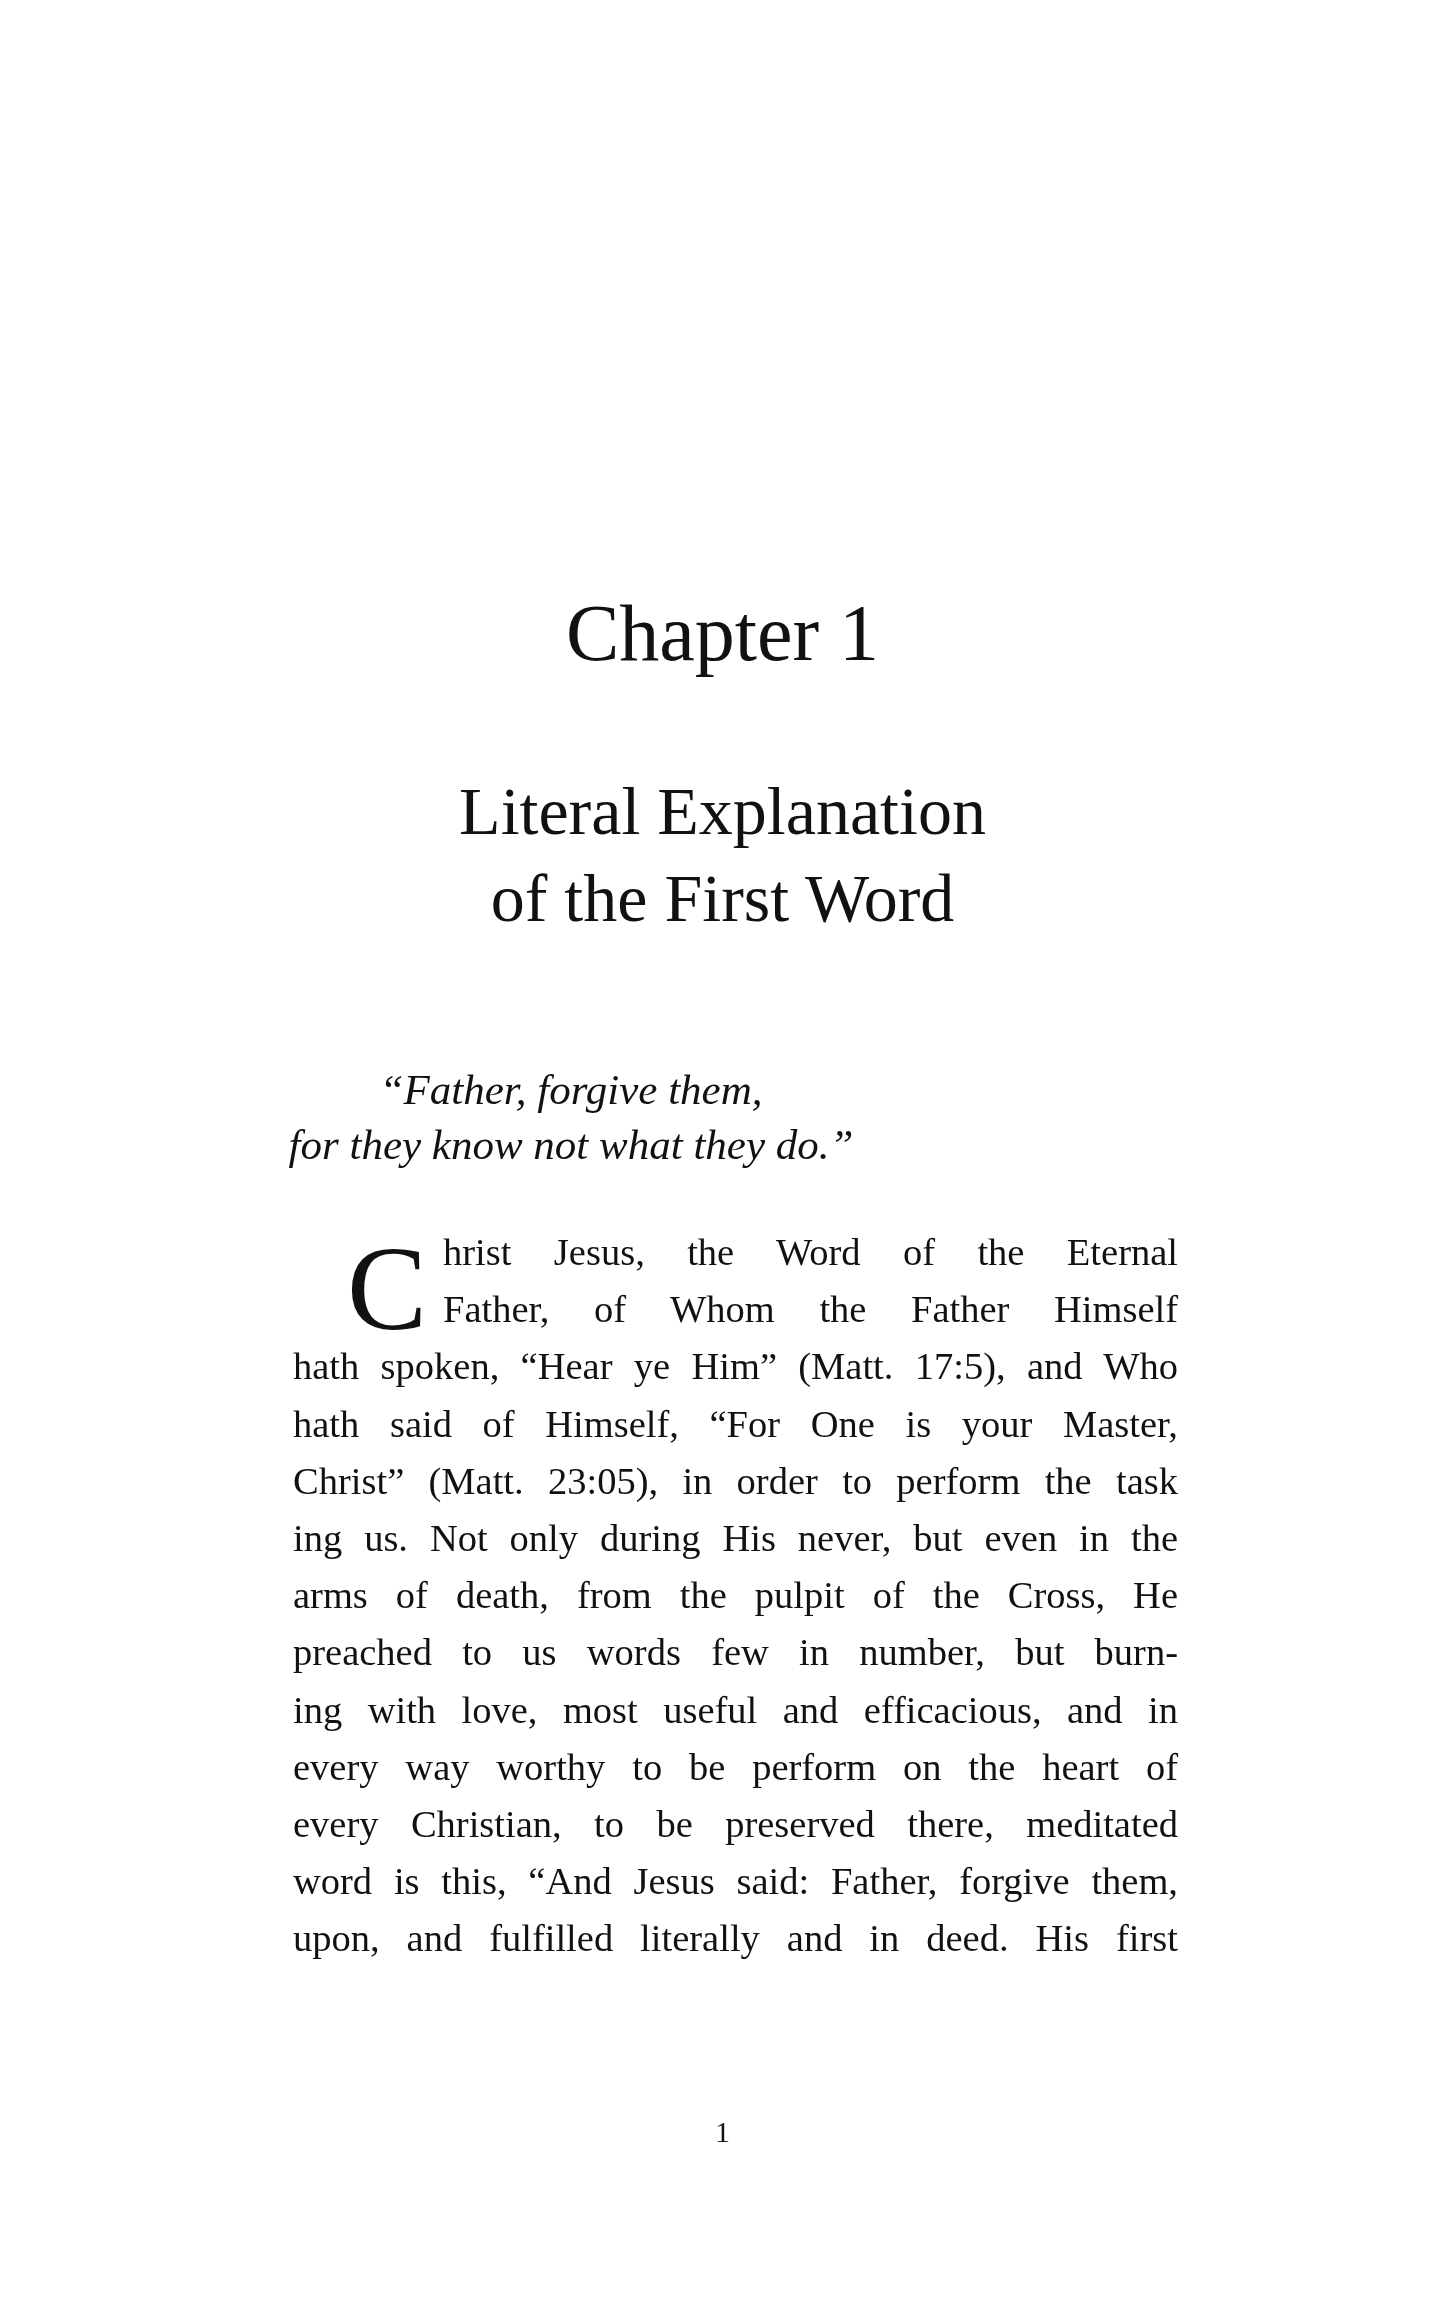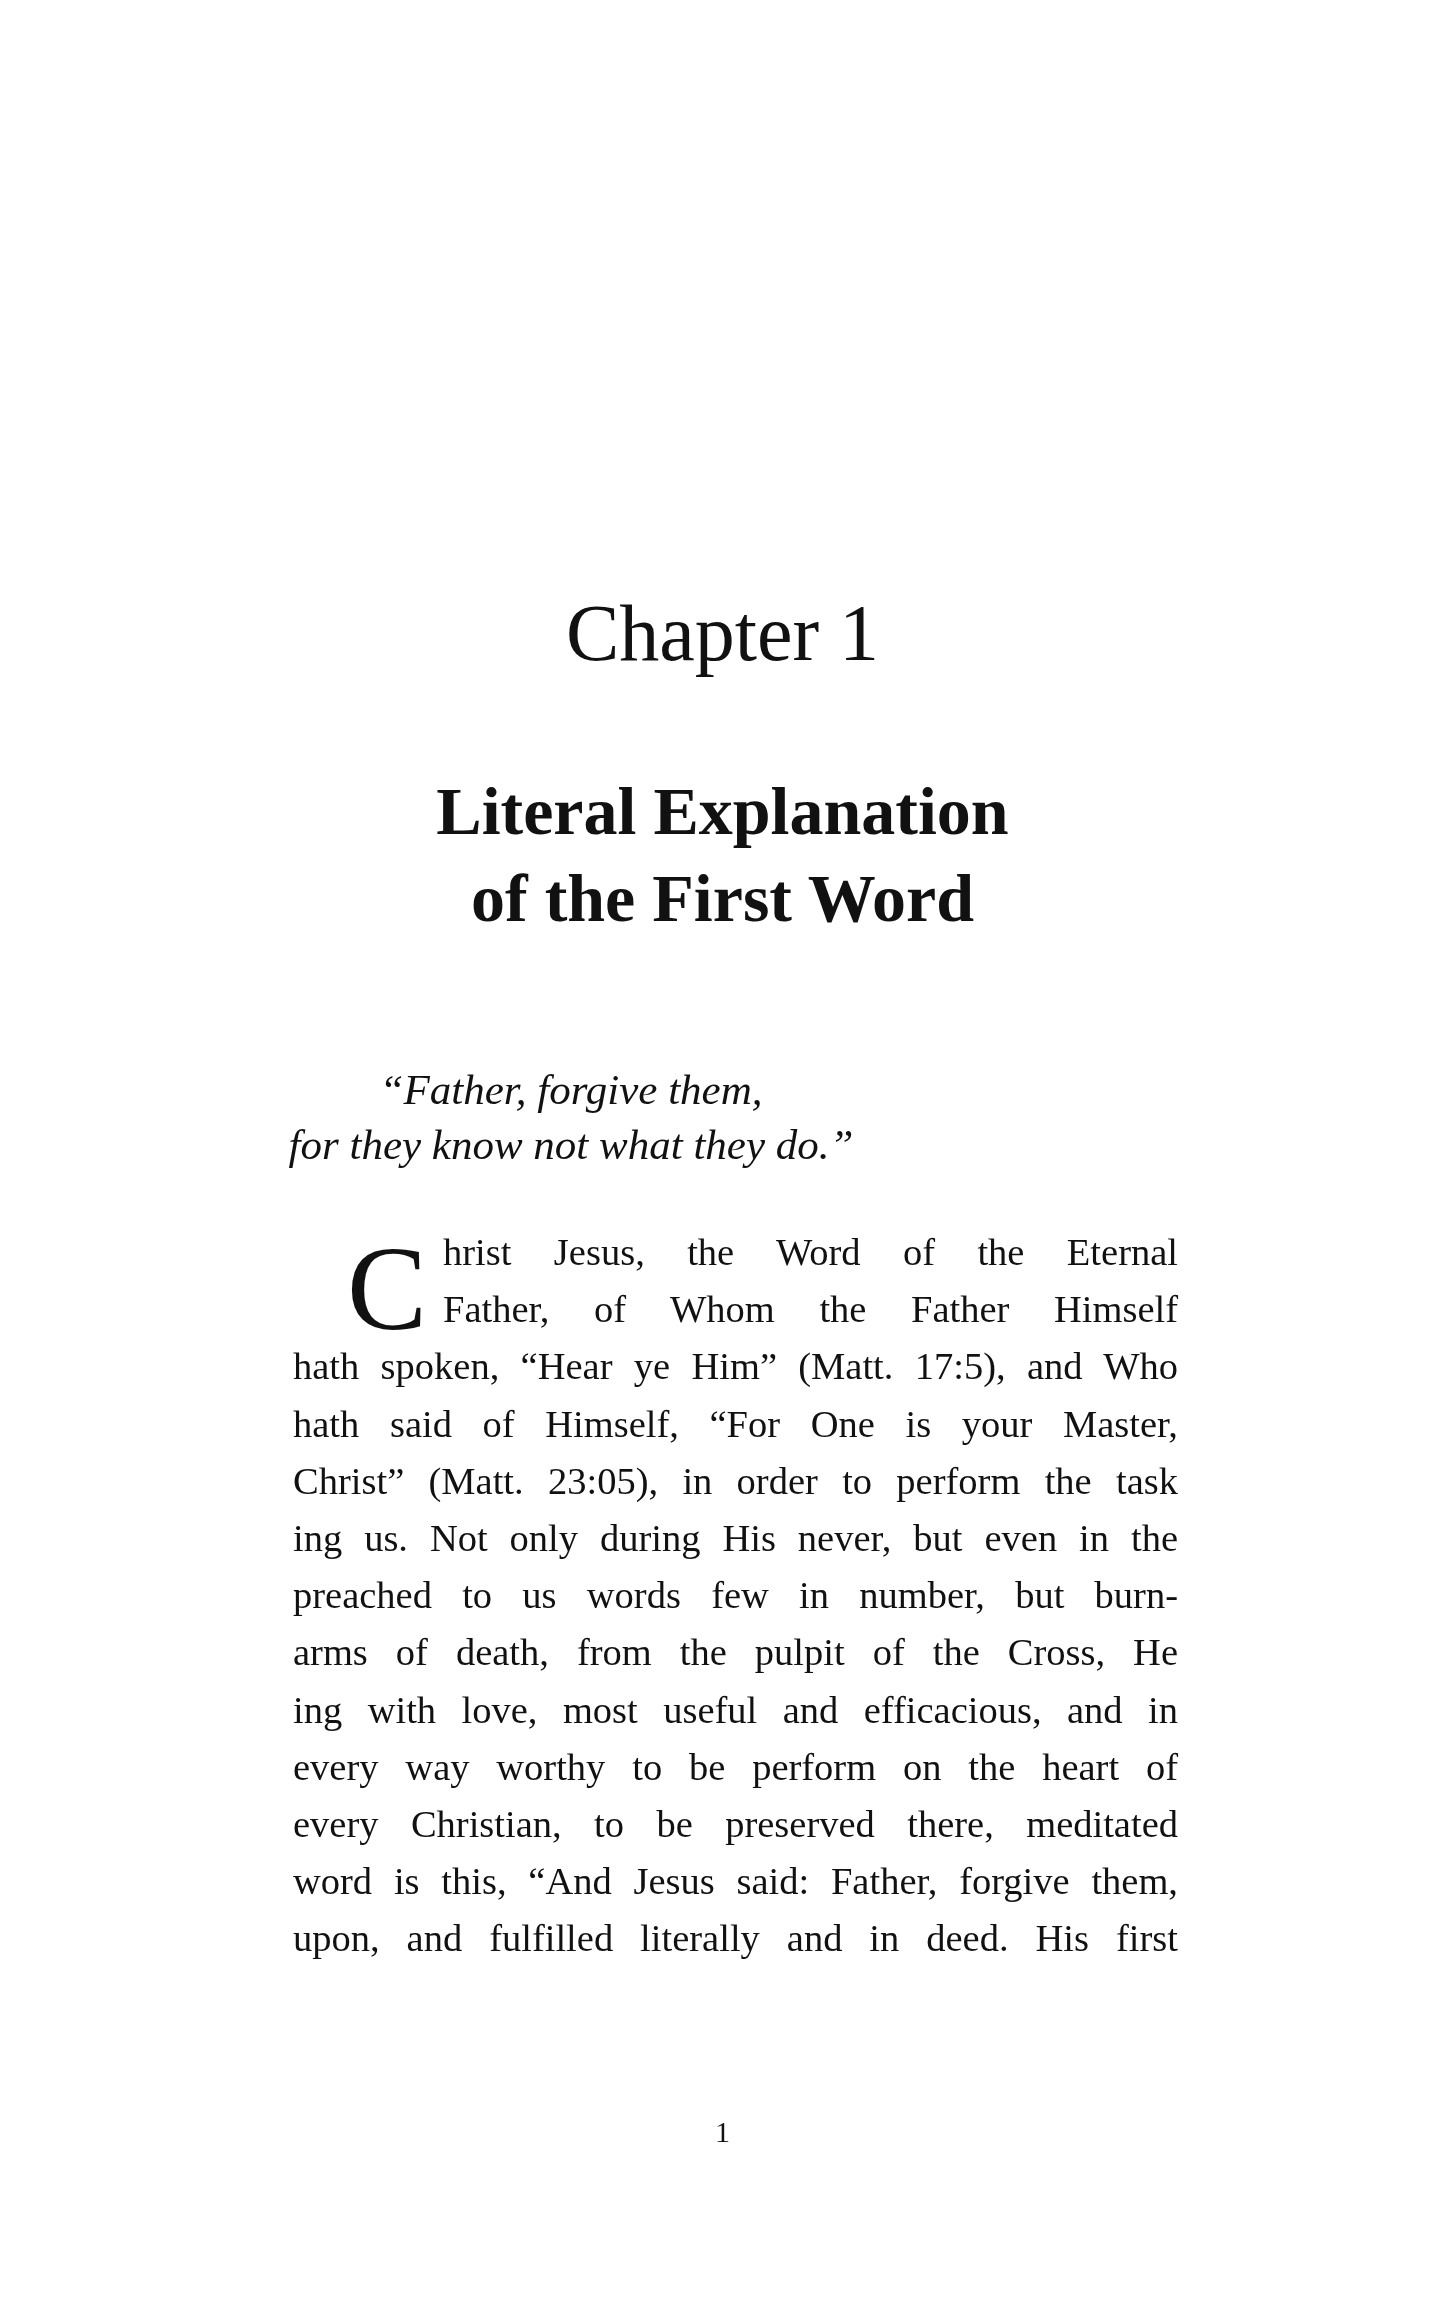--- a/index.html
+++ b/index.html
@@ -35,21 +35,21 @@
       letter-spacing: 0px;
     }
     .chapter-title {
       position: absolute;
       left: 0;
       width: 1445px;
       top: 752px;
       text-align: center;
       font-size: 68px;
       line-height: 87px;
-      font-weight: bold;
+      font-weight: normal;
       margin: 0;
     }
     .chapter-title span {
       display: block;
     }
     .epigraph {
       position: absolute;
       left: 0;
       width: 1142px;
       top: 1046px;
@@ -121,22 +121,22 @@
   </blockquote>
 
   <div class="body-text">
     <span class="drop-cap">C</span>
     <span class="body-line indent">hrist Jesus, the Word of the Eternal</span>
     <span class="body-line indent">Father, of Whom the Father Himself</span>
     <span class="body-line">hath spoken, “Hear ye Him” (Matt. 17:5), and Who</span>
     <span class="body-line">hath said of Himself, “For One is your Master,</span>
     <span class="body-line">Christ” (Matt. 23:05), in order to perform the task</span>
     <span class="body-line">ing us. Not only during His never, but even in the</span>
+    <span class="body-line">arms of death, from the pulpit of the Cross, He</span>
     <span class="body-line">preached to us words few in number, but burn-</span>
-    <span class="body-line">arms of death, from the pulpit of the Cross, He</span>
     <span class="body-line">ing with love, most useful and efficacious, and in</span>
     <span class="body-line">every way worthy to be perform on the heart of</span>
     <span class="body-line">every Christian, to be preserved there, meditated</span>
     <span class="body-line last">word is this, “And Jesus said: Father, forgive them,</span>
     <span class="body-line">upon, and fulfilled literally and in deed. His first</span>
   </div>
 
   <div class="page-number">1</div>
 
 </div>

